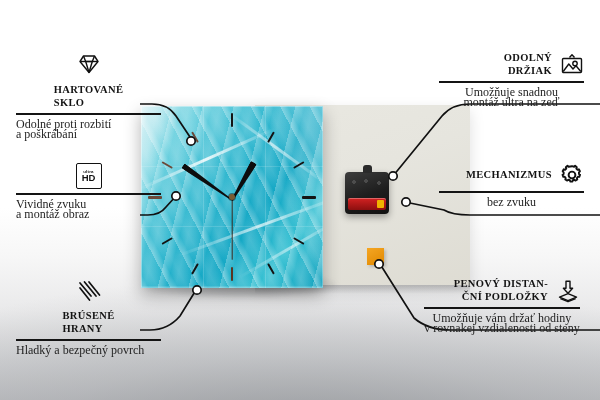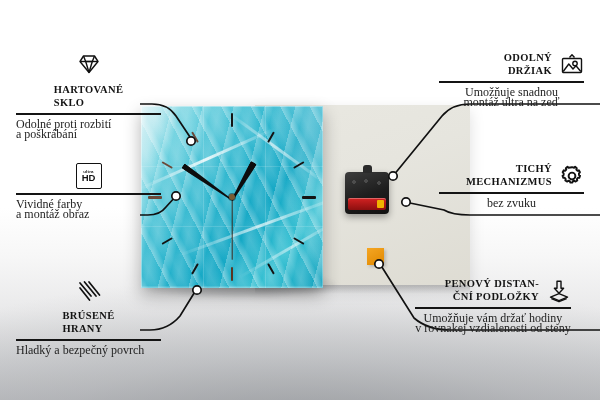--- a/index.html
+++ b/index.html
@@ -201,21 +201,21 @@
   </div>
 
   <div class="feat left" style="left:16px;top:163px;">
     <div class="head">
       <div class="hd-ic">
         <span class="u">ultra</span>
         <span class="h">HD</span>
       </div>
     </div>
     <div class="rule"></div>
-    <div class="desc">Vividné farby</div>
+    <div class="desc">Vividné zvuku</div>
     <div class="desc">a montáž obraz</div>
   </div>
 
   <div class="feat left" style="left:16px;top:278px;">
     <div class="head">
       <svg class="ic" viewBox="0 0 24 24">
         <g stroke="#111" stroke-width="1.7" stroke-linecap="round">
           <path d="M3 5 L14 18"></path>
             <path d="M3 10 L12.5 22"></path>
           <path d="M7.5 4 L19 18"></path>
@@ -247,35 +247,34 @@
       </svg>
     </div>
     <div class="rule"></div>
     <div class="desc">Umožňuje snadnou</div>
     <div class="desc">montáž ultra na zeď</div>
   </div>
 
   <div class="feat right" style="left:439px;top:163px;">
     <div class="head">
       <div>
-        <div class="title">TICHÝ</div>
         <div class="title">MECHANIZMUS</div>
       </div>
       <svg class="ic" viewBox="0 0 24 24">
         <g fill="none" stroke="#111" stroke-width="1.9" stroke-linejoin="round">
           <path d="M12 3.2 l2.1 .55 1.0 -1.0 1.7 1.5 -.5 1.3 1.2 1.2 1.35 -.45 1.1 2.0 -1.0 1.0 .0 1.7 1.15 .75 -.8 2.1 -1.4 -.1 -1.0 1.4 .4 1.35 -1.95 1.15 -1.05 -.95 -1.6 .55 -.25 1.4 -2.25 .0 -.3 -1.4 -1.6 -.55 -1.05 .95 -1.95 -1.15 .4 -1.35 -1.0 -1.4 -1.4 .1 -.8 -2.1 1.15 -.75 .0 -1.7 -1.0 -1.0 1.1 -2.0 1.35 .45 1.2 -1.2 -.5 -1.3 1.7 -1.5 1.0 1.0 Z"></path>
           <circle cx="12" cy="12" r="3.4"></circle>
         </g>
       </svg>
     </div>
     <div class="rule"></div>
     <div class="desc">bez zvuku</div>
   </div>
 
-  <div class="feat right" style="left:415px;top:278px;width:156px;">
+  <div class="feat right" style="left:424px;top:278px;width:156px;">
     <div class="head">
       <div>
         <div class="title">PENOVÝ DISTAN-</div>
         <div class="title">ČNÍ PODLOŽKY</div>
       </div>
       <svg class="ic" viewBox="0 0 24 24">
         <g fill="none" stroke="#111" stroke-width="1.4" stroke-linejoin="round">
           <path d="M10 2.2 h4 v7 h2.6 L12 14.2 L7.4 9.2 H10 Z"></path>
           <path d="M12 14.6 L20.5 18.2 L12 21.6 L3.5 18.2 Z"></path>
           <path d="M4.4 19.6 L12 22.7 L19.6 19.6"></path>

